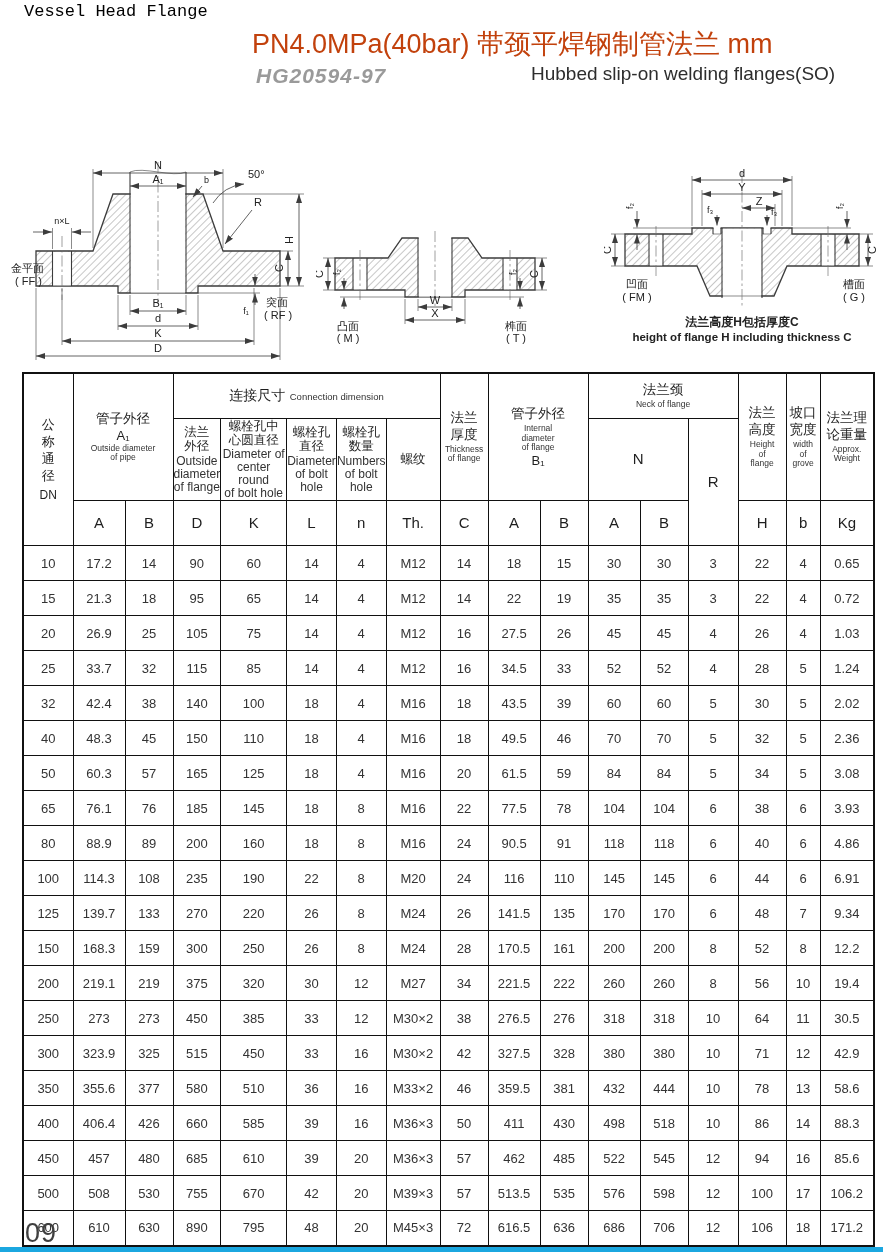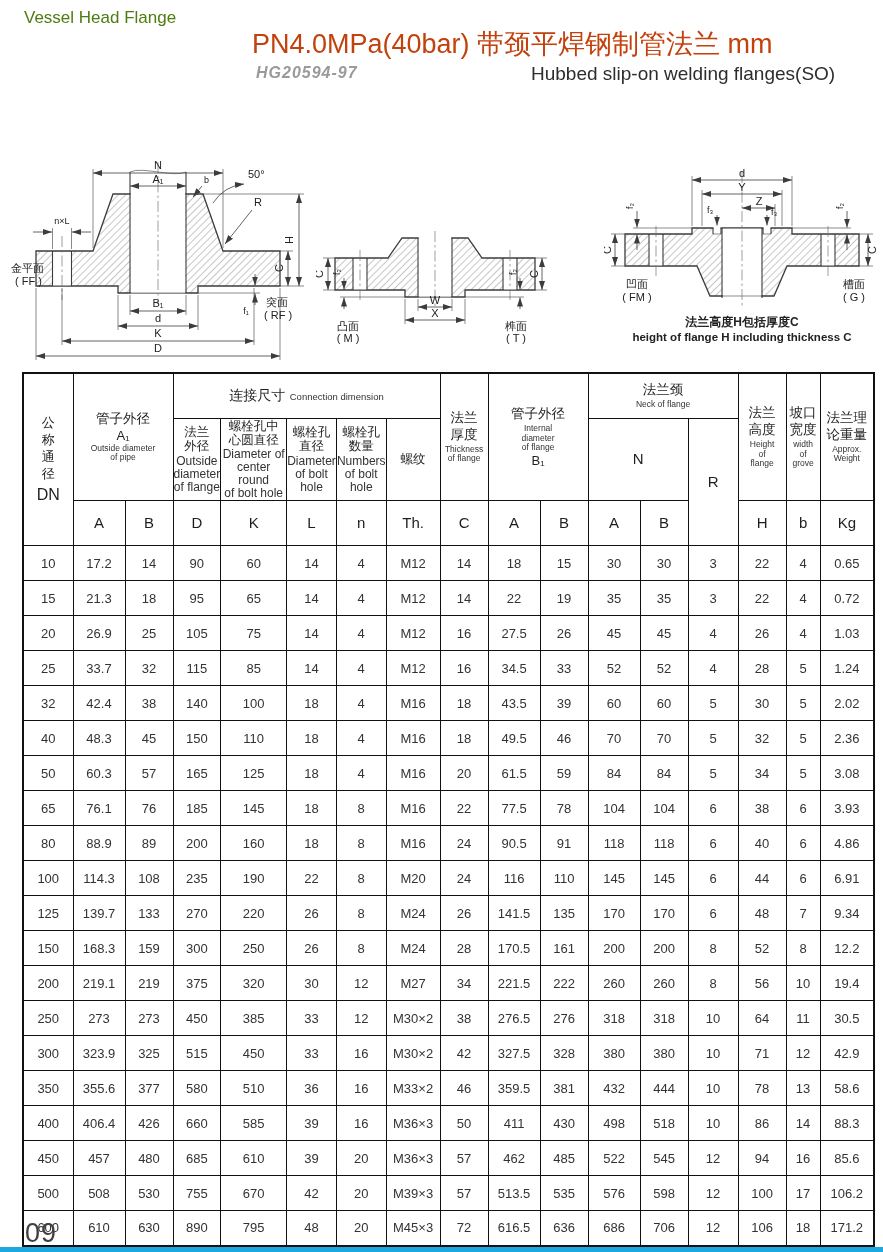--- a/index.html
+++ b/index.html
@@ -5,23 +5,23 @@
   * { box-sizing: border-box; margin: 0; padding: 0; }
   html,body { background:#fff; }
   body {
     width: 883px; height: 1252px; position: relative; overflow: hidden;
     font-family: "Liberation Sans", sans-serif; color:#222;
   }
 
   
   .logo { position:absolute; left:24px; top:2px; }
   .logo-main { font-size:29px; font-weight:bold; font-style:italic; color:#1ba7e0; letter-spacing:-1px; }
-  .logo-sub  { font-size:17px; color:#4d7c0f; margin-top:6px; }
+  .logo-sub  { font-size:17px; color:#000000; margin-top:0;font-family:Liberation Mono, monospace; }
   .title { position:absolute; left:252px; top:26px; font-size:27px; color:#c2410c; white-space:nowrap; }
-  .standard { position:absolute; left:256px; top:64px; font-size:16px; font-style:italic; font-weight:bold; color:#9a9a9a; letter-spacing:1px; }
+  .standard { position:absolute; left:256px; top:64px; font-size:21px; font-style:italic; font-weight:bold; color:#9a9a9a; letter-spacing:1px; }
   .subtitle { position:absolute; left:531px; top:63px; font-size:19px; color:#2d2d2d; }
 
   
   .diag { position:absolute; }
   svg text { font-family:"Liberation Sans", sans-serif; font-size:11px; fill:#222; }
   svg .t9 { font-size:9px; }
   .oln  { fill:url(#hat); stroke:#3c3c3c; stroke-width:1.3; }
   .sld  { stroke:#3c3c3c; stroke-width:1.1; fill:none; }
   .thin { stroke:#3c3c3c; stroke-width:0.6; fill:none; }
   .wht  { fill:#fff; stroke:none; }
@@ -36,21 +36,21 @@
   .spec tr.r1 { height:45px; } .spec tr.r2 { height:53px; } .spec tr.r3 { height:45px; }
   .cn  { font-size:13.5px; white-space:pre-line; line-height:1.25; color:#1e1e1e; }
   .en  { font-size:8.5px;  white-space:pre-line; line-height:1.12; margin-top:1px; color:#333; }
   .r2 .cn { font-size:12.5px; line-height:1.15; }
   .r2 .en { font-size:12px; line-height:1.08; }
   .sym { font-size:13px; color:#1e1e1e; }
   .letter { font-size:15px; color:#1e1e1e; }
   .cn-inline { font-size:14px; color:#1e1e1e; margin-right:0; }
   .en-inline { font-size:9.5px; color:#333; }
   .dn-cn { width:15px; margin:0 auto; word-break:break-all; font-size:13px; line-height:1.3; color:#1e1e1e; }
-  .dn-code { font-size:16px; margin-top:3px; color:#1e1e1e; }
+  .dn-code { font-size:12px; margin-top:3px; color:#1e1e1e; }
 
   
   .page-num { position:absolute; left:25px; top:1218px; font-size:27px; color:#3f3f3f; letter-spacing:1px; }
   .bottom-bar { position:absolute; left:0; bottom:0; width:100%; height:5px; background:#1ba7e0; }
 </style>
 </head>
 <body>
 
 <div class="logo">
   <div class="logo-sub">Vessel Head Flange</div>

